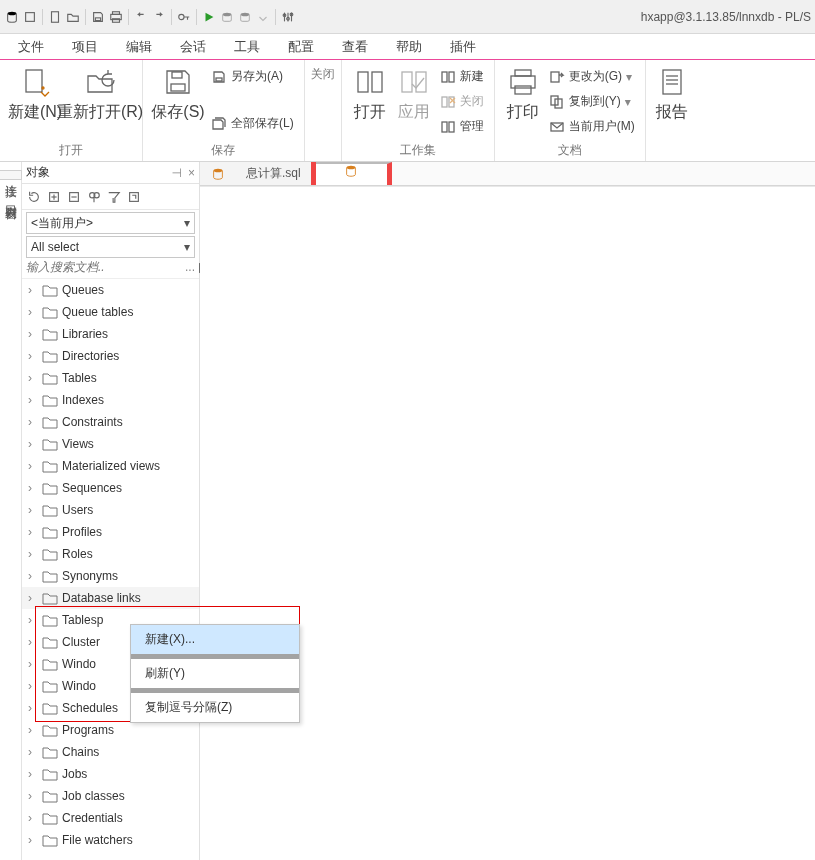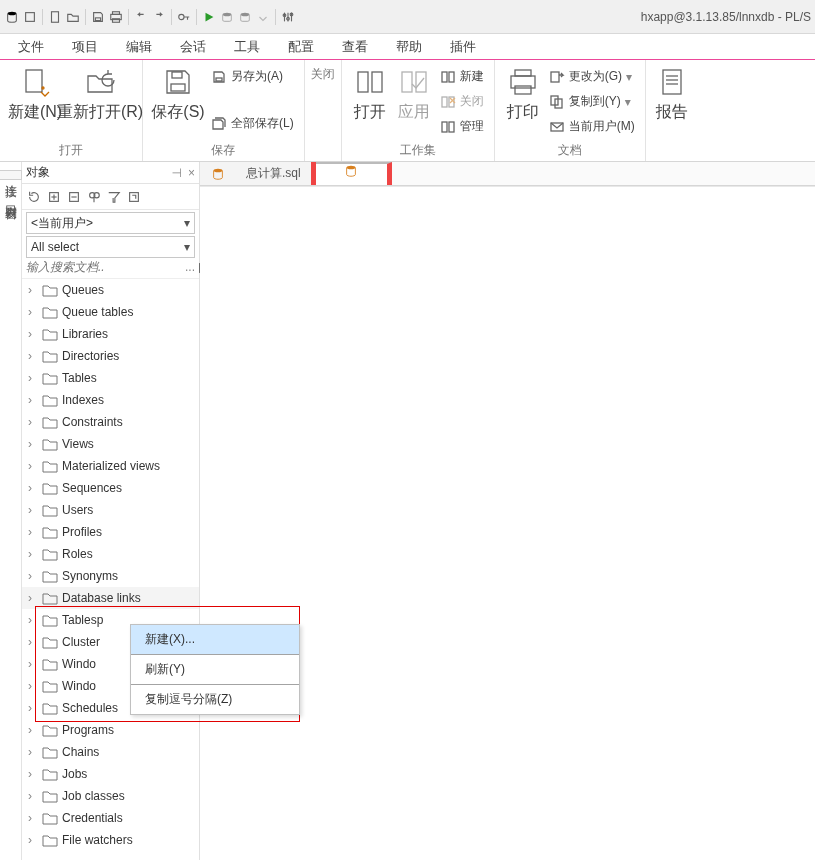--- a/index.html
+++ b/index.html
@@ -52,21 +52,21 @@
   .etab.active { background: #fff; border-top: 2px solid #bbb; color: #333; flex-direction: column; }
   .etab .x { color: #999; margin-left: 4px; }
   .ebody { flex: 1; background: #fff; border-top: 1px solid #e8e8e8; }
 
   
   .hl { position: absolute; border: 1px solid #e00000; pointer-events: none; }
 
   
   .ctxmenu { position: absolute; background: #fff; border: 1px solid #c0c0c0; box-shadow: 2px 2px 4px rgba(0,0,0,.15); width: 170px; }
   .ctxitem { padding: 6px 14px; font-size: 12px; color: #333; }
-  .ctxitem.sep { border-bottom: 1px solid #a3a3a3; }
+  .ctxitem.sep { border-bottom: 5px solid #a3a3a3; }
   .ctxitem.hover { background: #cfe8ff; }
 
   
   .stroke path, .stroke rect, .stroke line, .stroke circle, .stroke polyline { stroke: #666; stroke-width: 1.3; fill: none; }
   .orange { stroke: #c96b00 !important; }
   .greenplay { fill: #2a9c2a; stroke: none; }
 </style>
 </head>
 <body>
 

